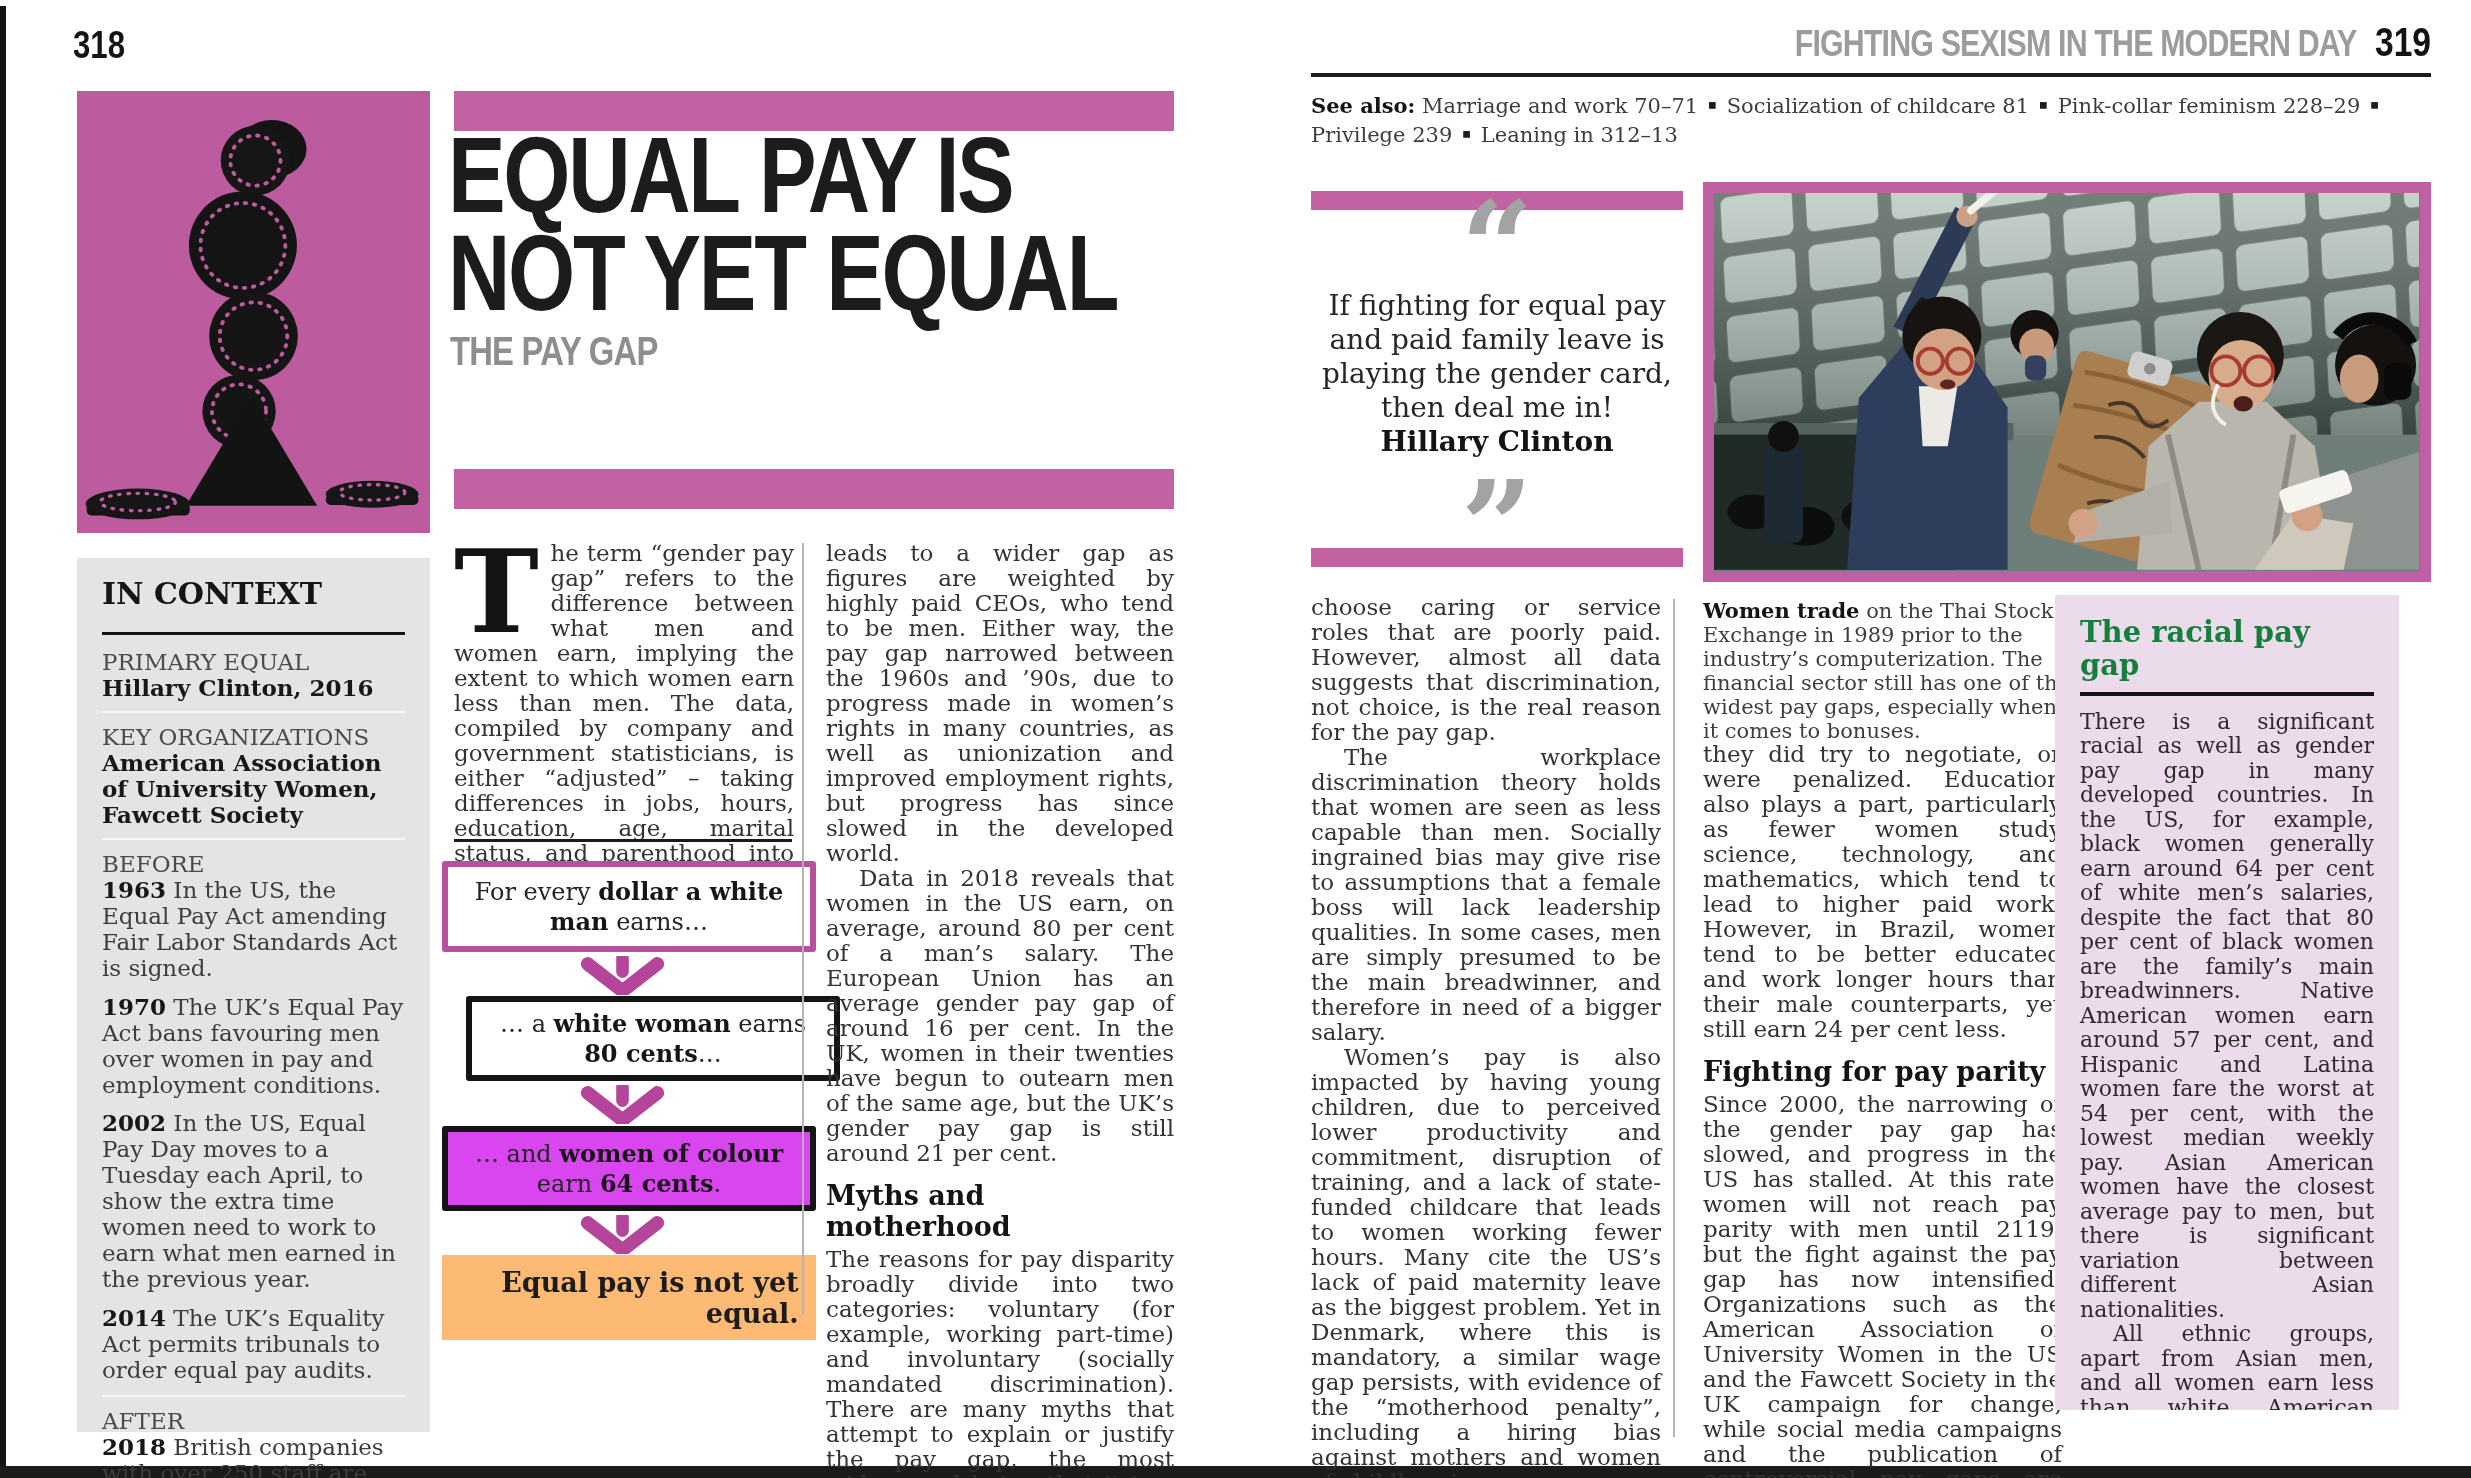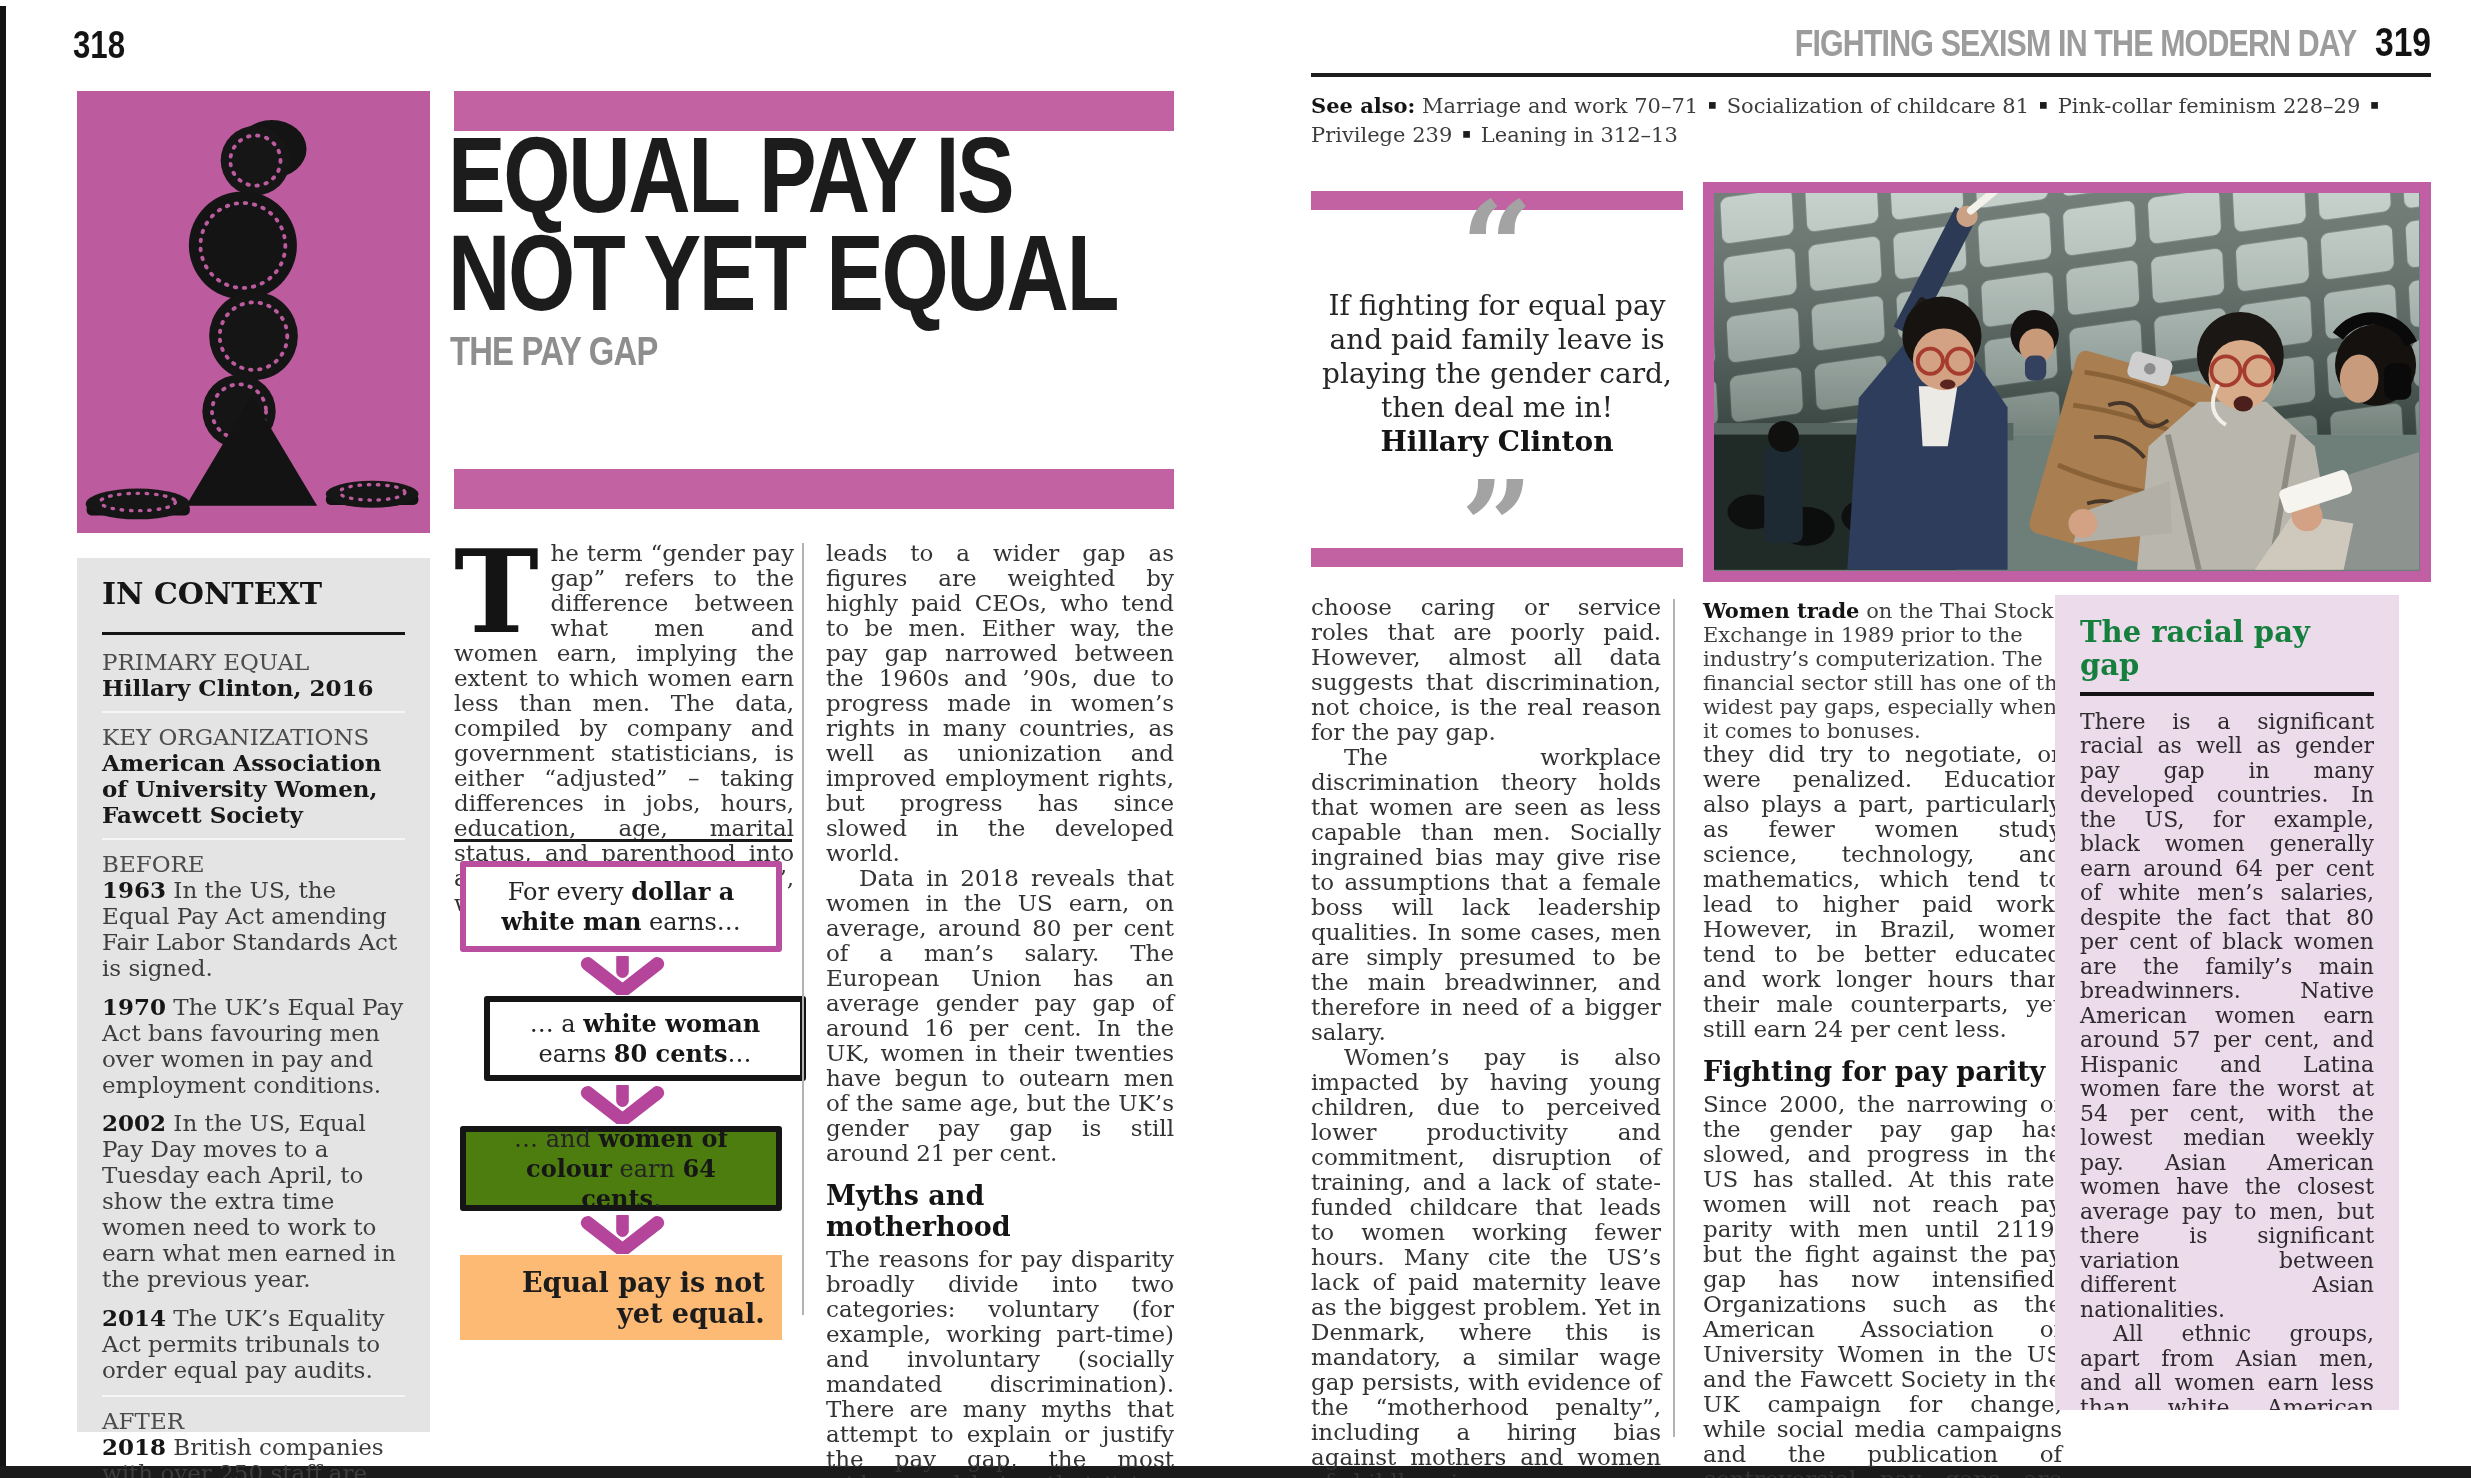--- a/index.html
+++ b/index.html
@@ -57,26 +57,26 @@
   .subhead{font-weight:bold;font-size:27px;line-height:31px;color:#141414;margin:13.5px 0 5.8px 0;text-align:left;}
   #col2L{left:454px;top:541px;width:340px;}
   #col3L{left:826px;top:541px;width:348px;}
   #col1R{left:1311px;top:595px;width:350px;}
   #col2R{left:1703px;top:742px;width:359px;}
   .dropcap{float:left;font-weight:bold;font-size:114px;line-height:87px;color:#141414;margin:7.7px 11.6px 0 0;}
   .colrule{width:1.9px;background:#b3b3b3;}
 
   
   .dia-rule{left:454px;top:839px;width:338px;height:2.9px;background:#1a1a1a;}
-  .dia-box{left:460px;width:322px;box-sizing:border-box;display:flex;align-items:center;justify-content:center;
+  .dia-box{left:442px;width:374px;box-sizing:border-box;display:flex;align-items:center;justify-content:center;
            text-align:center;font-size:24px;line-height:29px;color:#242424;padding:5.8px 17.4px;}
   .dia-box b{color:#161616;}
   #dbox1{top:861px;height:91px;border:6.8px solid #b94f9e;border-radius:2.9px;background:#fff;}
   #dbox2{top:996px;height:85px;border:6.8px solid #151515;border-radius:2.9px;background:#fff;margin-left:24px;}
-  #dbox3{top:1126px;height:85px;border:6.8px solid #151515;border-radius:2.9px;background:#4d7c0f;}
+  #dbox3{top:1126px;height:85px;border:6.8px solid #151515;border-radius:2.9px;background:#d946ef;}
   #dbox4{top:1255px;height:85px;background:#fdba74;font-weight:bold;font-size:27px;line-height:31px;color:#1c1c1c;text-align:right;}
   .dia-arrow{left:576px;width:93px;height:39px;}
   #darr1{top:956px;} #darr2{top:1085px;} #darr3{top:1215px;}
 
   
   #quoteblock{left:1311px;top:189px;width:372px;}
   .qbar{position:absolute;left:0;width:372px;height:19.3px;background:#c262a3;}
   #qbar-top{top:1.9px;} #qbar-bot{top:359px;}
   #quotebody{position:absolute;left:0;top:23px;width:372px;text-align:center;}
   .qmark{font-weight:bold;font-size:126px;line-height:71px;color:#a3a3a3;font-family:"DejaVu Serif",serif;}

